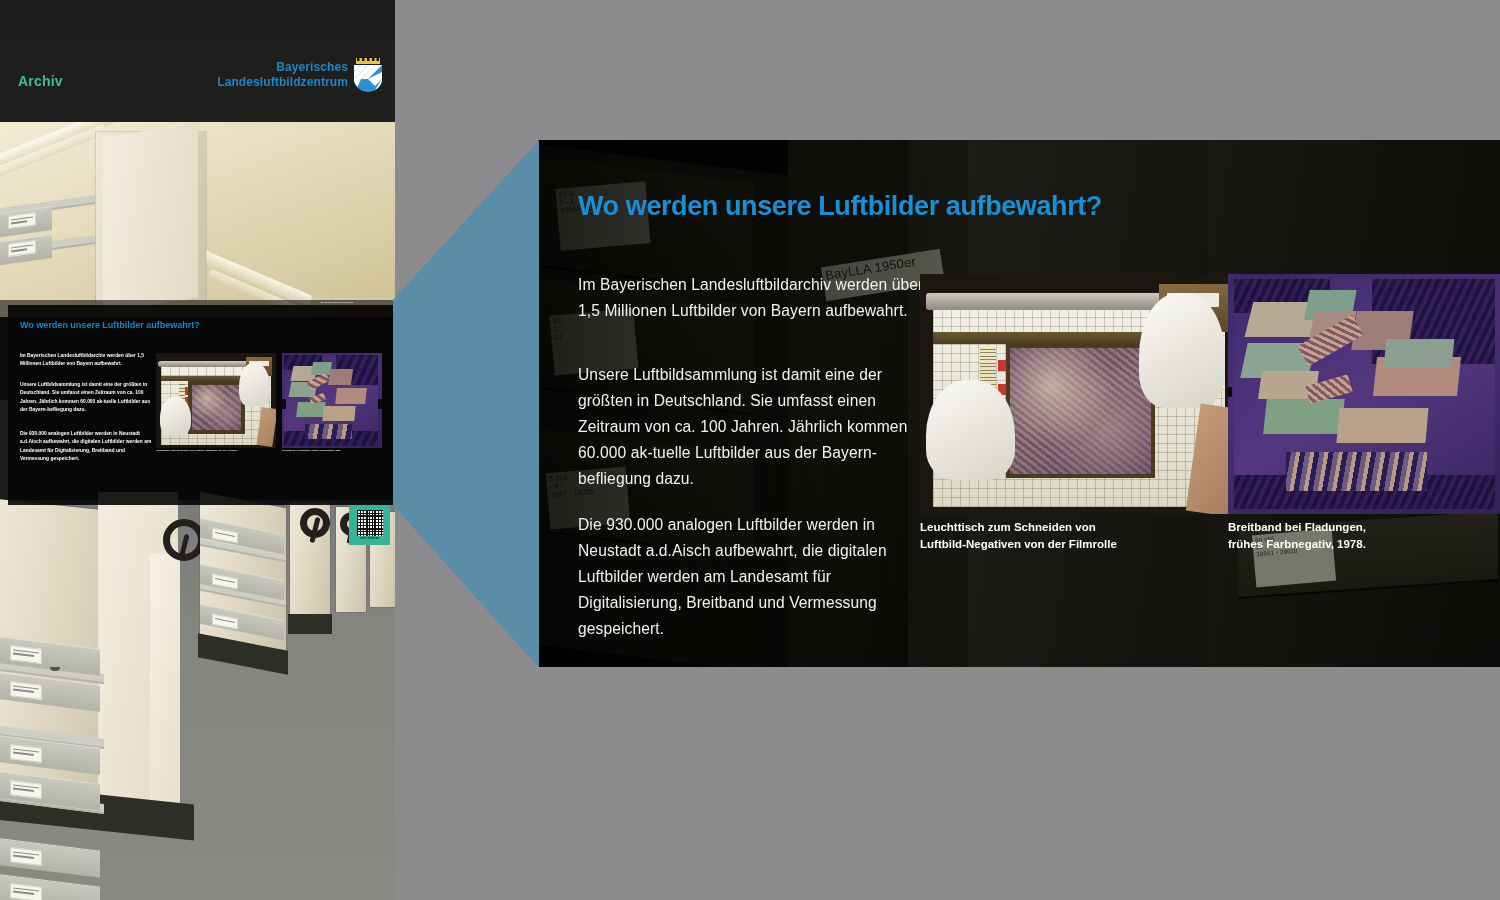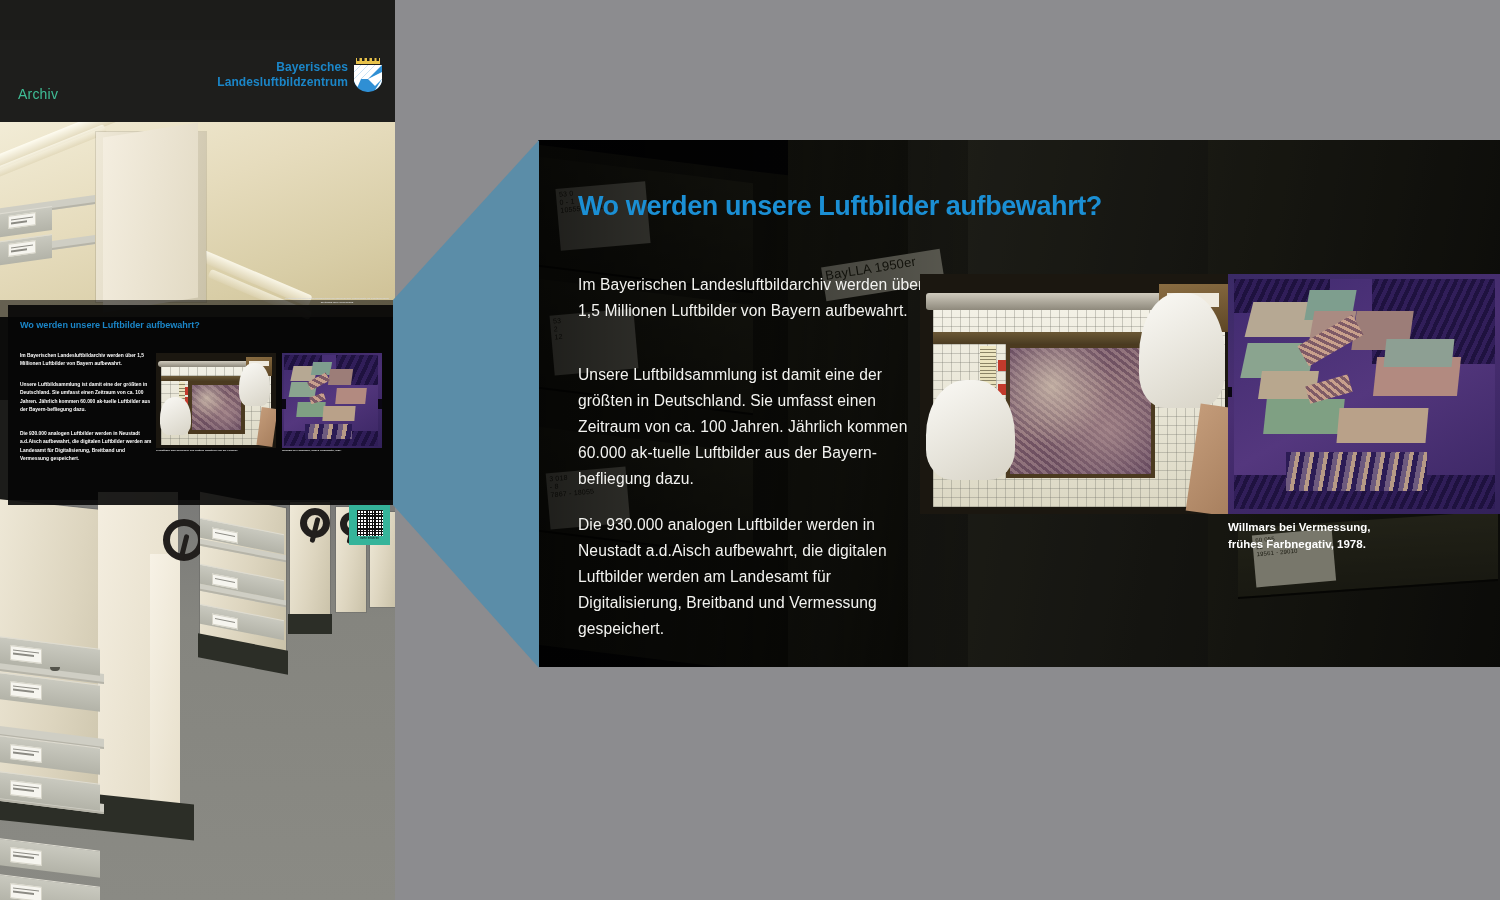--- a/index.html
+++ b/index.html
@@ -19,22 +19,22 @@
   
   #poster-header {
     position: absolute; left:0; top:40px; width:395px; height:82px;
     background:#1e1e1c; z-index: 6;
   }
   #poster-title {
     position:absolute; left:18px; top:10px;
     font-size:25px; font-weight:bold; color:#ffffff; letter-spacing:-0.3px;
   }
   #poster-subtitle {
-    position:absolute; left:18px; top:46px;
-    font-size:14px; font-weight:normal; color:#3fbd96; letter-spacing:0.2px;
+    position:absolute; left:18px; top:33px;
+    font-size:14px; font-weight:bold; color:#3fbd96; letter-spacing:0.2px;
   }
   #logo-block { position:absolute; right:12px; top:16px; height:38px; display:flex; align-items:center; gap:5px;}
   #logo-text {
     font-size:12px; font-weight:bold; color:#1b86c8; line-height:1.25;
     text-align:right; letter-spacing:0.1px;
   }
   #logo-shield { width:30px; height:34px; position:relative; }
 
   
   #poster-photo { position:absolute; left:0; top:122px; width:395px; height:778px; overflow:hidden; }
@@ -561,19 +561,23 @@
           <div class="fld" style="left:40%;top:56%;width:34%;height:15%;background:#b9a189;transform:skew(-5deg);"></div>
           <div class="cn-village" style="left:25%;top:22%;width:24%;height:10%;transform:rotate(-30deg);"></div>
           <div class="cn-village" style="left:28%;top:44%;width:17%;height:8%;transform:rotate(-16deg);"></div>
           <div class="cn-strips" style="left:20%;bottom:8%;width:54%;height:17%;"></div>
         </div>
         <div class="cn-sprocket" style="left:-1px;top:47%;"></div>
 
       </div>
     </div>
 
+    <div class="d-cap" id="d-cap-a">
+      <div>Leuchttisch zum Schneiden von</div>
+      <div>Luftbild-Negativen von der Filmrolle</div>
+    </div>
     <div class="d-cap" id="d-cap-b">
-      <div>Willmars bei Vermessung,</div>
+      <div>Breitband bei Fladungen,</div>
       <div>frühes Farbnegativ, 1978.</div>
     </div>
   </div>
 
 </div>
 
 </body></html>

